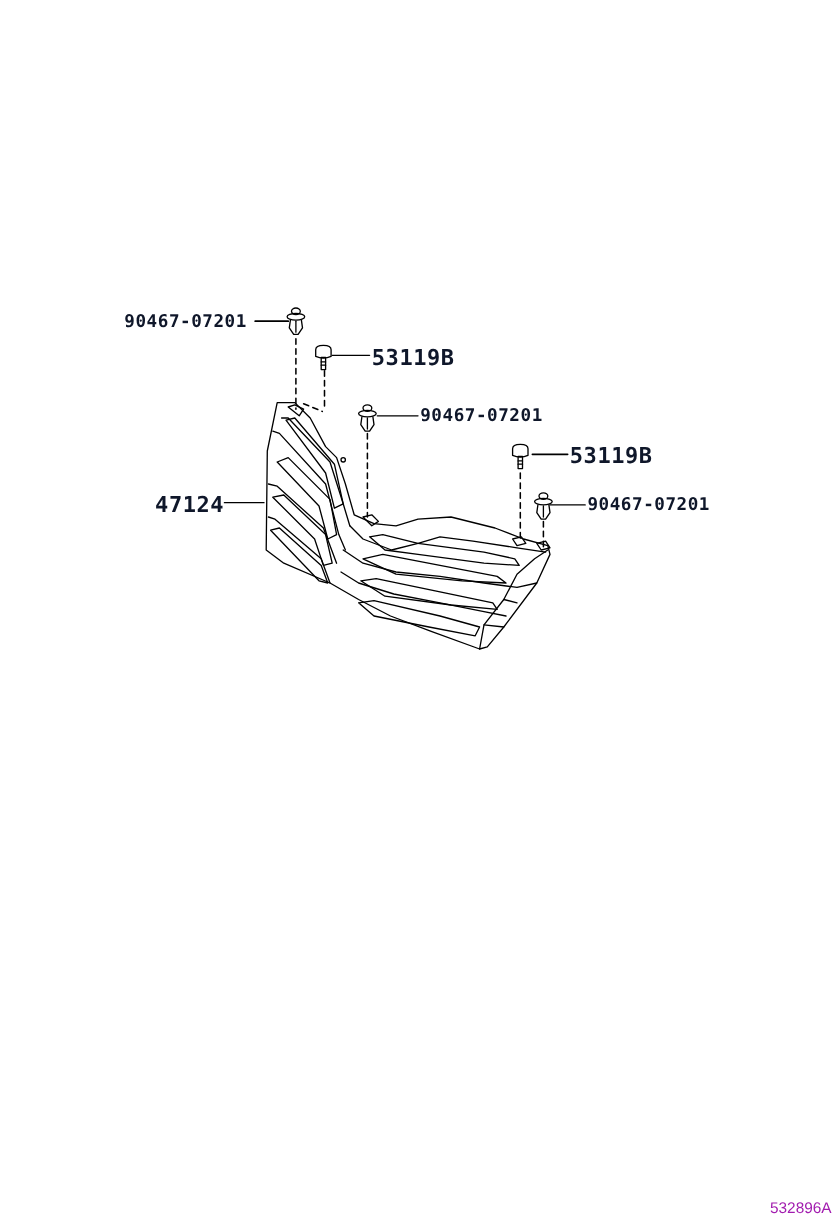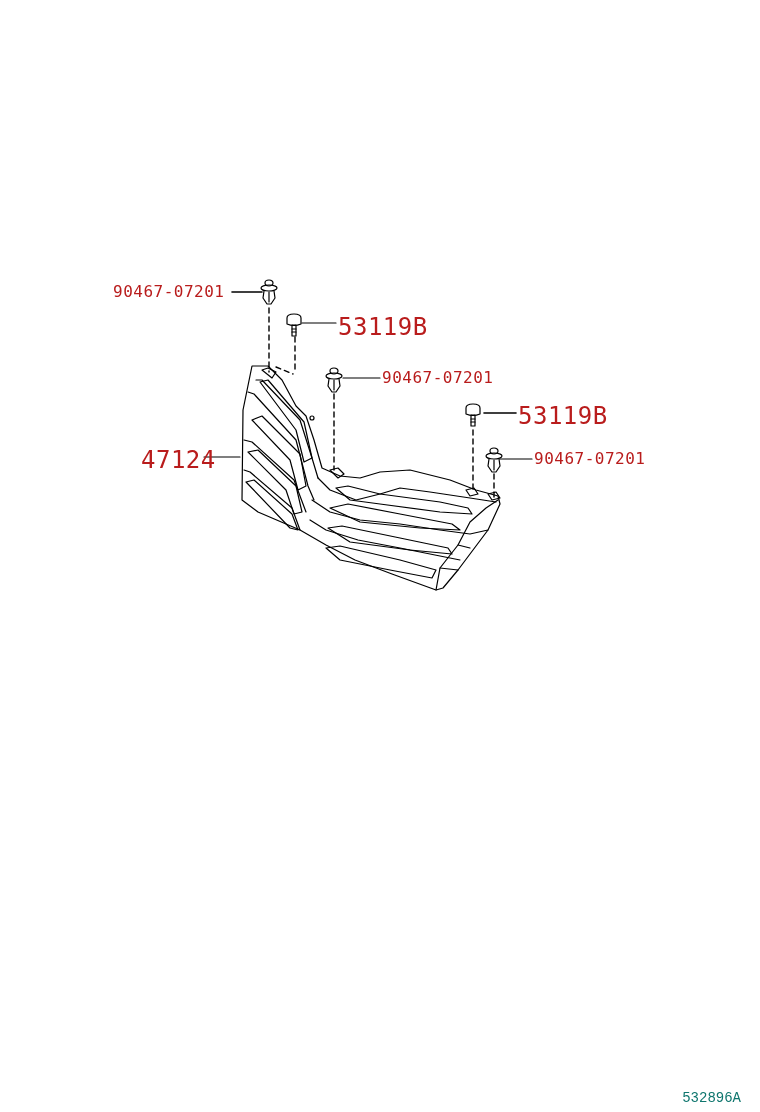--- a/index.html
+++ b/index.html
@@ -1,33 +1,33 @@
 <!DOCTYPE html>
 <html><head>
 <meta charset="utf-8">
 <style>
   html, body { margin: 0; padding: 0; background: #ffffff; }
   body { width: 760px; height: 1112px; position: relative; overflow: hidden; }
   .canvas { position: absolute; left: 0; top: 0; width: 760px; height: 1112px; }
   .label {
     position: absolute;
     font-family: "DejaVu Sans Mono", monospace;
-    font-weight: normal;
-    color: #b91c1c;
+    font-weight: bold;
+    color: #0f172a;
     white-space: nowrap;
     line-height: 1;
   }
   .lbl-sm { font-size: 16px; letter-spacing: 0.5px; }
-  .lbl-lg { font-size: 24px; letter-spacing: 0.5px; }
+  .lbl-lg { font-size: 20px; letter-spacing: 0.5px; }
   .ref {
     position: absolute;
-    font-family: Liberation Mono, monospace;
+    font-family: Liberation Sans, sans-serif;
     font-size: 14px;
-    color: #0f766e;
-    right: 19px; bottom: 6px;
+    color: #a21caf;
+    right: 4px; bottom: 6px;
   }
   svg { position: absolute; left: 0; top: 0; }
 </style>
 </head>
 <body>
 
 <div class="canvas">
 
   <svg width="760" height="1112" viewBox="0 0 760 1112">
     <g fill="none" stroke="#000" stroke-width="1.2" stroke-linejoin="round" stroke-linecap="round">

